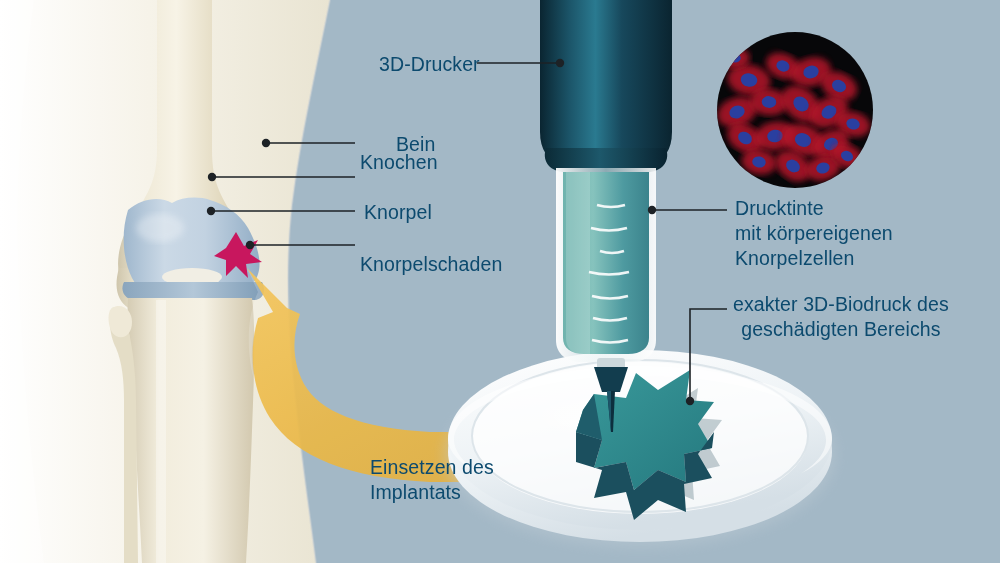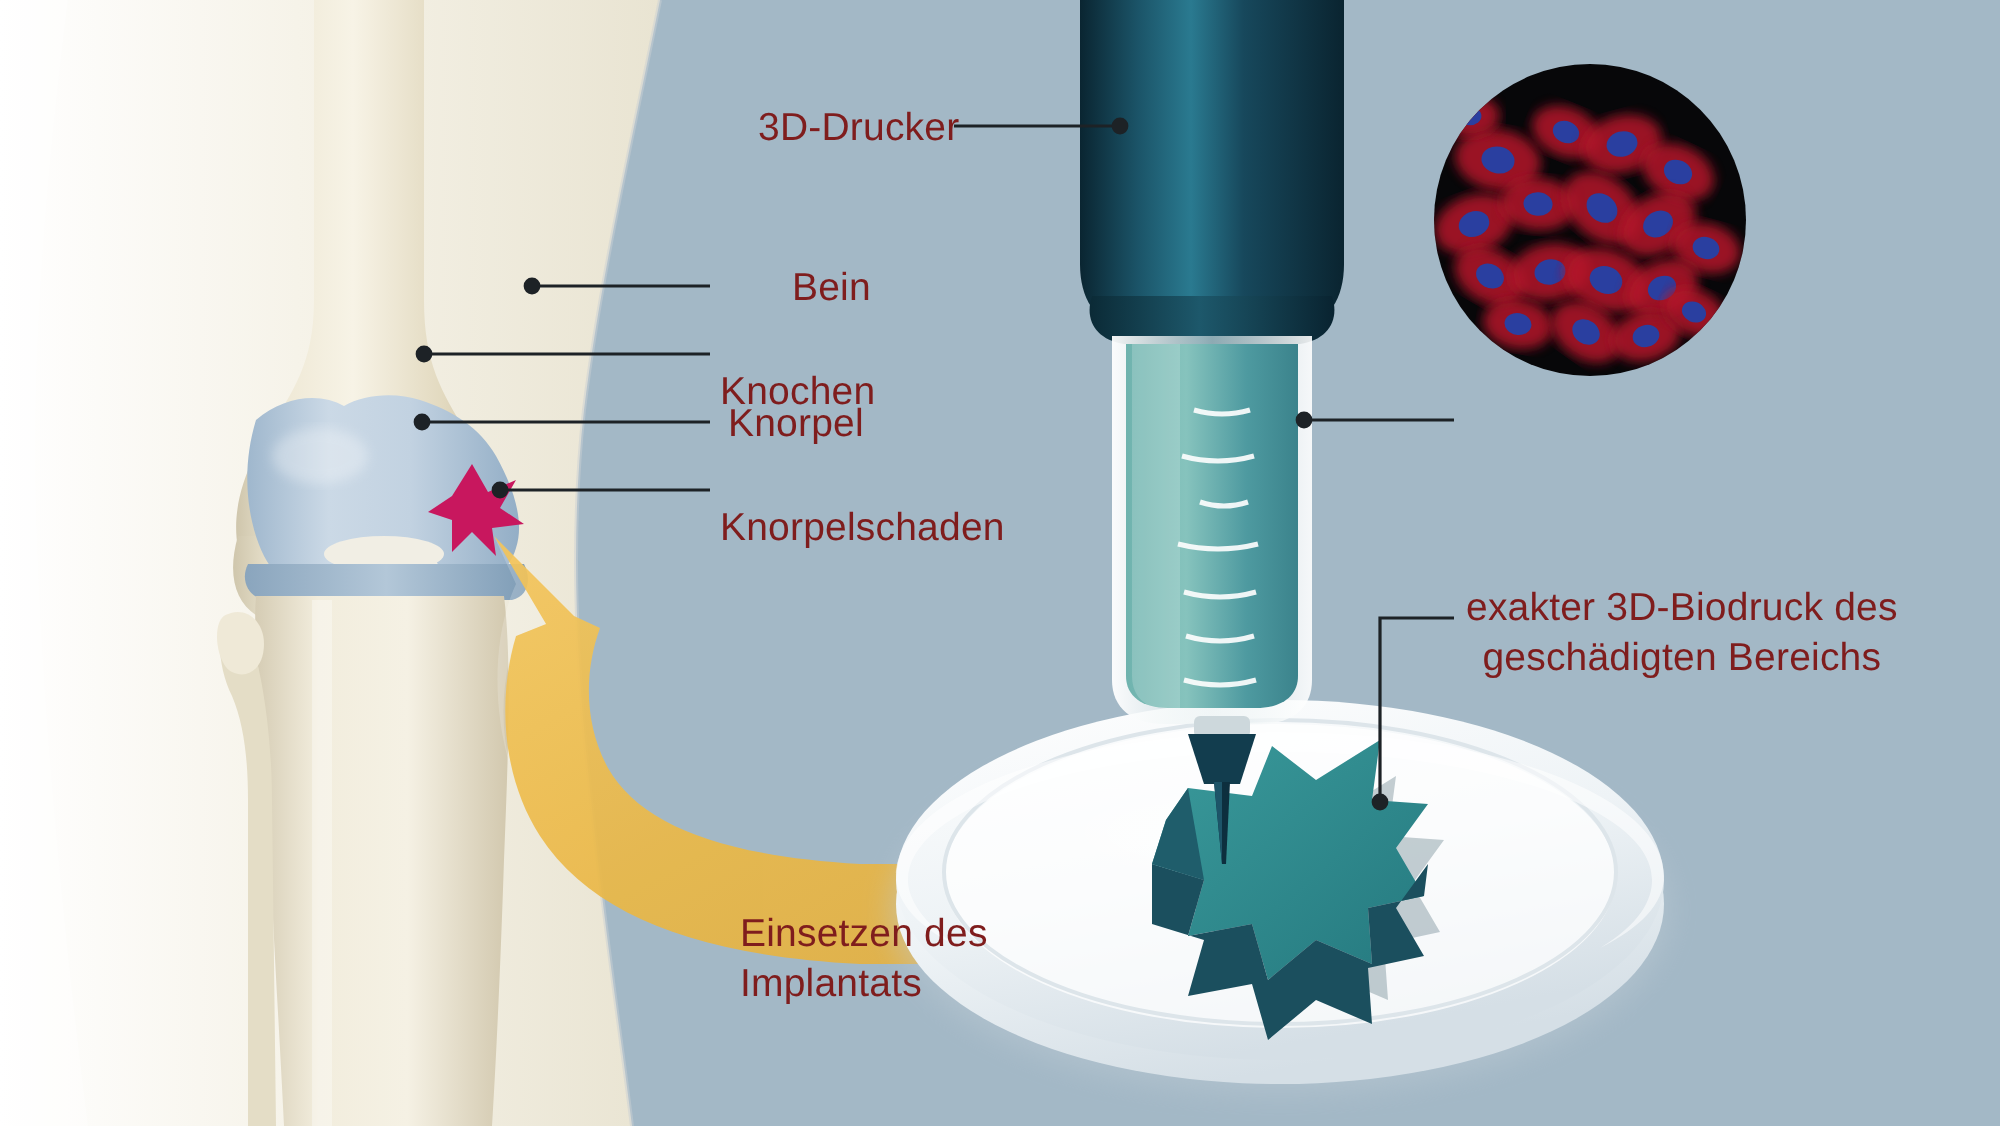--- a/index.html
+++ b/index.html
@@ -1,19 +1,19 @@
 <!DOCTYPE html>
 <html><head>
 <meta charset="utf-8">
 <style>
   html,body{margin:0;padding:0;background:#9fb4c3;}
   body{font-family:"Liberation Sans","DejaVu Sans",sans-serif;}
   #stage{position:relative;width:1000px;height:563px;overflow:hidden;background:#a3b8c6;}
   #stage svg.layer{position:absolute;left:0;top:0;width:1000px;height:563px;}
-  .lbl{position:absolute;color:#7f1d1d;font-size:19.5px;line-height:25px;letter-spacing:.1px;white-space:pre;}
+  .lbl{position:absolute;color:#0c4a6e;font-size:19.5px;line-height:25px;letter-spacing:.1px;white-space:pre;}
 </style>
 </head>
 <body>
 
 <div id="stage">
 
   <svg class="layer" viewBox="0 0 1000 563">
     <defs>
       <linearGradient id="gLeg" x1="0" y1="0" x2="1" y2="0">
         <stop offset="0" stop-color="#ffffff"></stop>
@@ -294,21 +294,24 @@
         <circle cx="250" cy="245" r="4.2" fill="#1d2226"></circle>
         <polyline points="652,210 727,210" fill="none" stroke="#1d2226" stroke-width="1.6"></polyline>
         <circle cx="652" cy="210" r="4.2" fill="#1d2226"></circle>
         <polyline points="690,401 690,309 727,309" fill="none" stroke="#1d2226" stroke-width="1.6"></polyline>
         <circle cx="690" cy="401" r="4.2" fill="#1d2226"></circle>
       </g>
   </svg>
 
   <div class="lbl" style="left:379px;top:52px;">3D-Drucker</div>
   <div class="lbl" style="left:360px;top:132px;margin-left:36px;">Bein</div>
-  <div class="lbl" style="left:360px;top:184px;">Knochen</div>
+  <div class="lbl" style="left:360px;top:150px;">Knochen</div>
   <div class="lbl" style="left:364px;top:200px;">Knorpel</div>
   <div class="lbl" style="left:360px;top:252px;">Knorpelschaden</div>
+  <div class="lbl" style="left:735px;top:196px;">Drucktinte
+mit körpereigenen
+Knorpelzellen</div>
   <div class="lbl" style="left:733px;top:292px;text-align:center;">exakter 3D-Biodruck des
 geschädigten Bereichs</div>
   <div class="lbl" style="left:370px;top:455px;">Einsetzen des
 Implantats</div>
 
 </div>
 
 </body></html>

